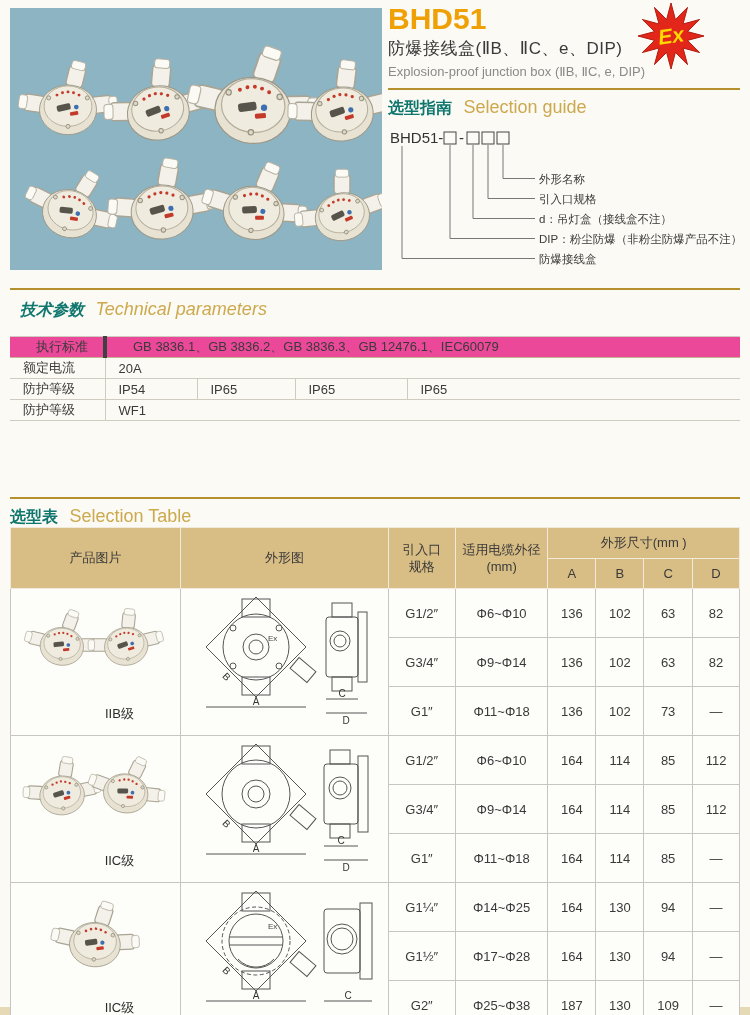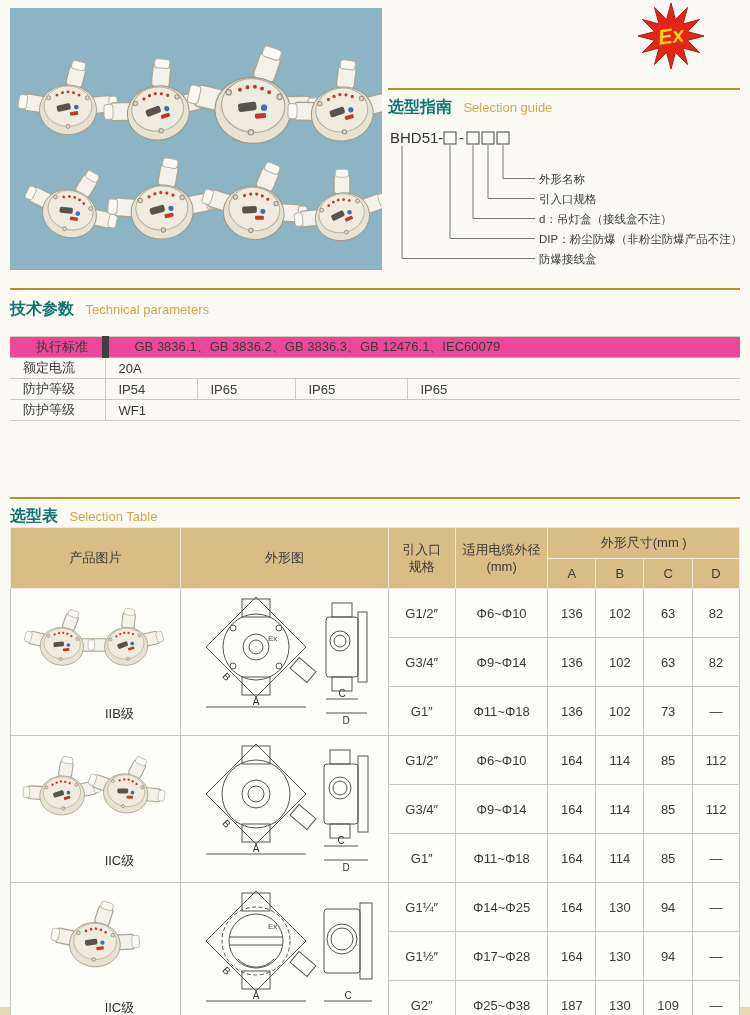--- a/index.html
+++ b/index.html
@@ -18,32 +18,32 @@
   .brand-en { font-size:13px; color:#8a8a8a; margin-top:4px; }
   .ex-badge { position:absolute; left:635px; top:2px; width:72px; height:68px; }
   
   .rule { position:absolute; height:2px; background:#B5912E; }
   .rule-1 { left:388px; top:88px; width:352px; }
   .rule-2 { left:10px; top:288px; width:730px; }
   .rule-3 { left:10px; top:497px; width:730px; }
   .bottom-bar { position:absolute; left:0; top:1007px; width:750px; height:8px; background:#E6D9B6; }
   .sec-head { position:absolute; white-space:nowrap; }
   .sec-head .cn { font-size:16px; font-weight:bold; color:#0f766e; }
-  .sec-head .en { font-size:13px; color:#CDA94E; margin-left:7px; }
+  .sec-head .en { font-size:18px; color:#CDA94E; margin-left:7px; }
   .sh-guide { left:388px; top:97px; }
-  .sh-tech  { left:10px;  top:299px; }
+  .sh-tech  { left:20px;  top:299px;font-style:italic; }
   .sh-table { left:10px;  top:506px;text-align:center; }
   
   .sg-diagram { position:absolute; left:388px; top:127px; width:360px; height:158px; }
   
   .tech-table { position:absolute; left:10px; top:336px; width:730px; border-collapse:collapse; font-size:13px; }
   .tech-table td { height:20px; padding:0 0 0 13px; border-bottom:1px solid #CFCBC0; color:#3a3a3a; }
   .tech-table tr.first td { background:#ec4899; border-top:1px solid #CFCBC0; border-bottom:1px solid #C3B58D;padding-left:26px; }
   .tech-table td.val { border-left:1px solid #CFCBC0; }
-  .tech-table tr.first td.val { border-left:7px solid #404040; }
+  .tech-table tr.first td.val { border-left:4px solid #404040; }
   
   .sel-table { position:absolute; left:10px; top:527px; width:730px; border-collapse:collapse; font-size:13px; text-align:center; background:#FDFDFA; }
   .sel-table th { background:#D8BD84; font-weight:normal; color:#3a3a3a; border:1px solid #F1EADA; font-size:13px; }
   .sel-table tr.hr1 th { height:28px; }
   .sel-table tr.hr2 th { height:27px; }
   .sel-table td { border:1px solid #C6C5C0; height:46px; color:#3a3a3a; }
   .sel-table td.img-cell { vertical-align:middle; }
   .grade { font-size:13px; color:#2c2c2c; margin-top:1px;padding-left:48px; }
   .hdr2 { line-height:17px;margin-top:44px; }
 </style>
@@ -106,20 +106,25 @@
         </g>
       <g>
           <use href="#jbox" transform="translate(244,203) scale(0.98) rotate(9)"></use>
         </g>
       <g>
           <use href="#jbox" transform="translate(332,207) scale(0.88) rotate(-14)"></use>
         </g>
     </svg>
   </div>
 
+  <div class="brand">
+    <div class="brand-model">BHD51</div>
+    <div class="brand-cn">防爆接线盒(ⅡB、ⅡC、e、DIP)</div>
+    <div class="brand-en">Explosion-proof junction box (ⅡB, ⅡC, e, DIP)</div>
+  </div>
 
   <svg class="ex-badge" viewBox="0 0 72 68">
     <polygon points="69,34 52.4,38.4 64.6,50.5 48,46 52.5,62.6 40.4,50.4 36,67 31.6,50.4 19.5,62.6 24,46 7.4,50.5 19.6,38.4 3,34 19.6,29.6 7.4,17.5 24,22 19.5,5.4 31.6,17.6 36,1 40.4,17.6 52.5,5.4 48,22 64.6,17.5 52.4,29.6" fill="#E3261A" stroke="#B01C10" stroke-width="1"></polygon>
     <text x="36" y="41" font-size="21" font-weight="bold" font-style="italic" fill="#FFD900" text-anchor="middle" transform="rotate(-8 36 34)">Ex</text>
   </svg>
 
   <div class="rule rule-1"></div>
   <div class="rule rule-2"></div>
   <div class="rule rule-3"></div>
   <div class="bottom-bar"></div>

